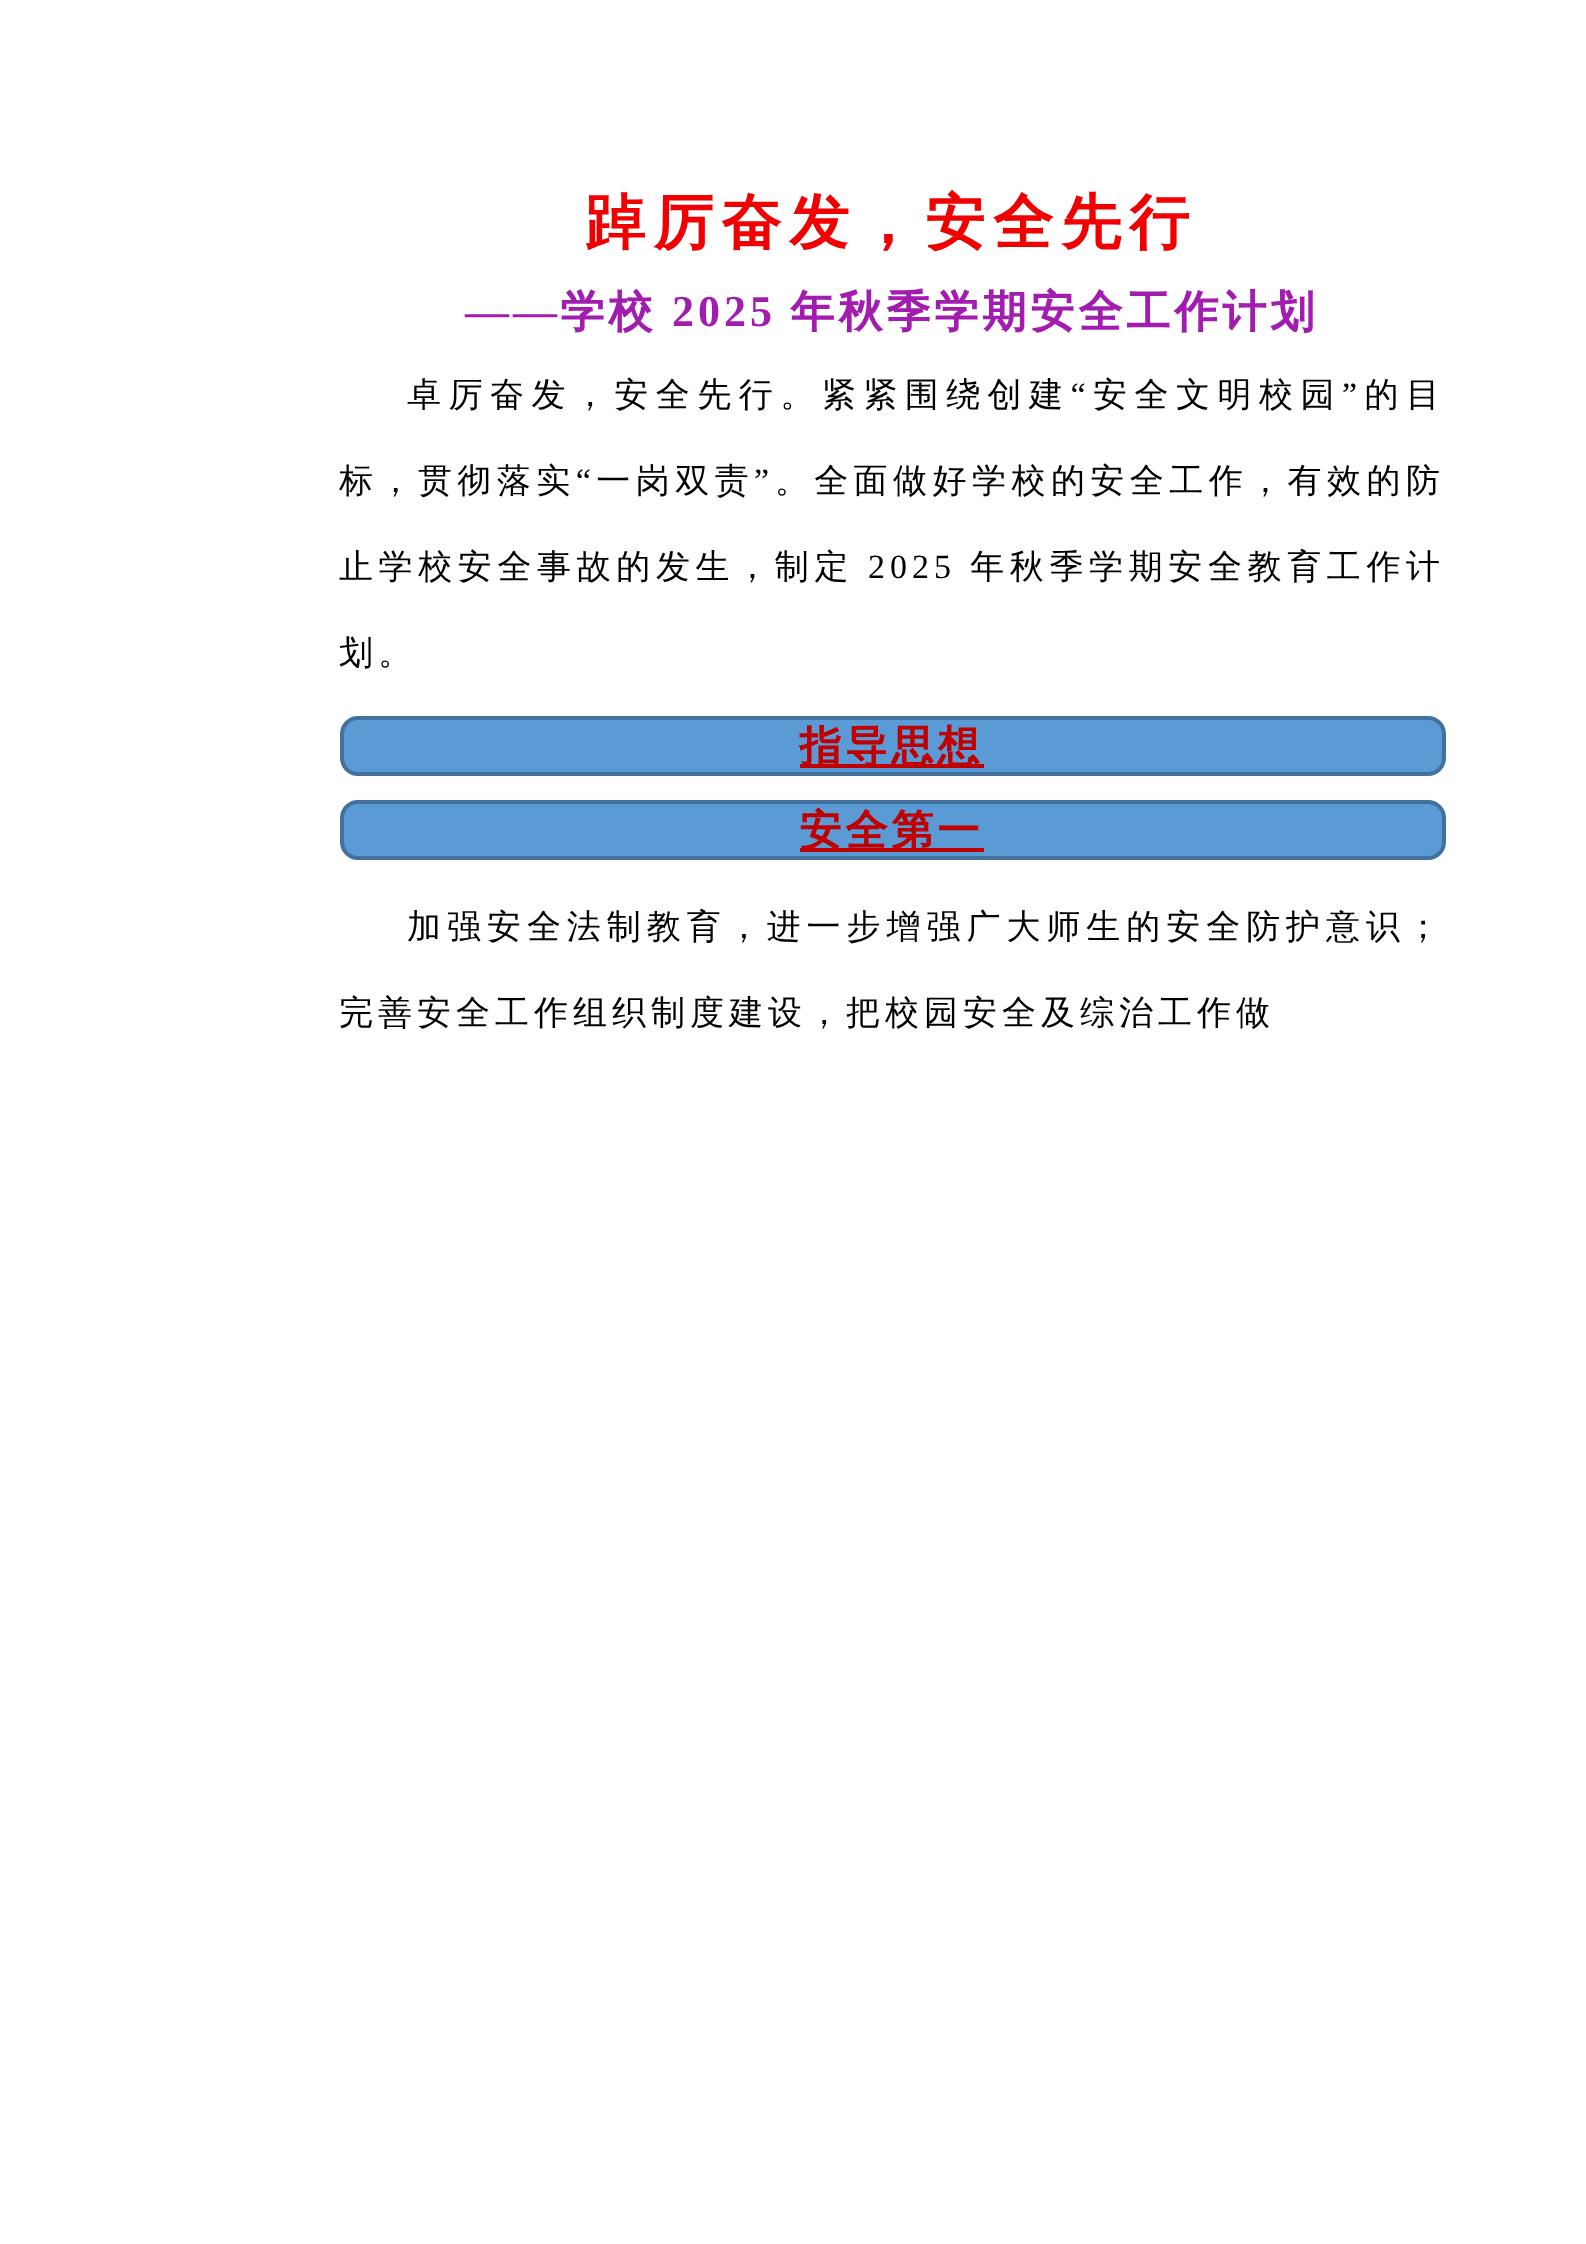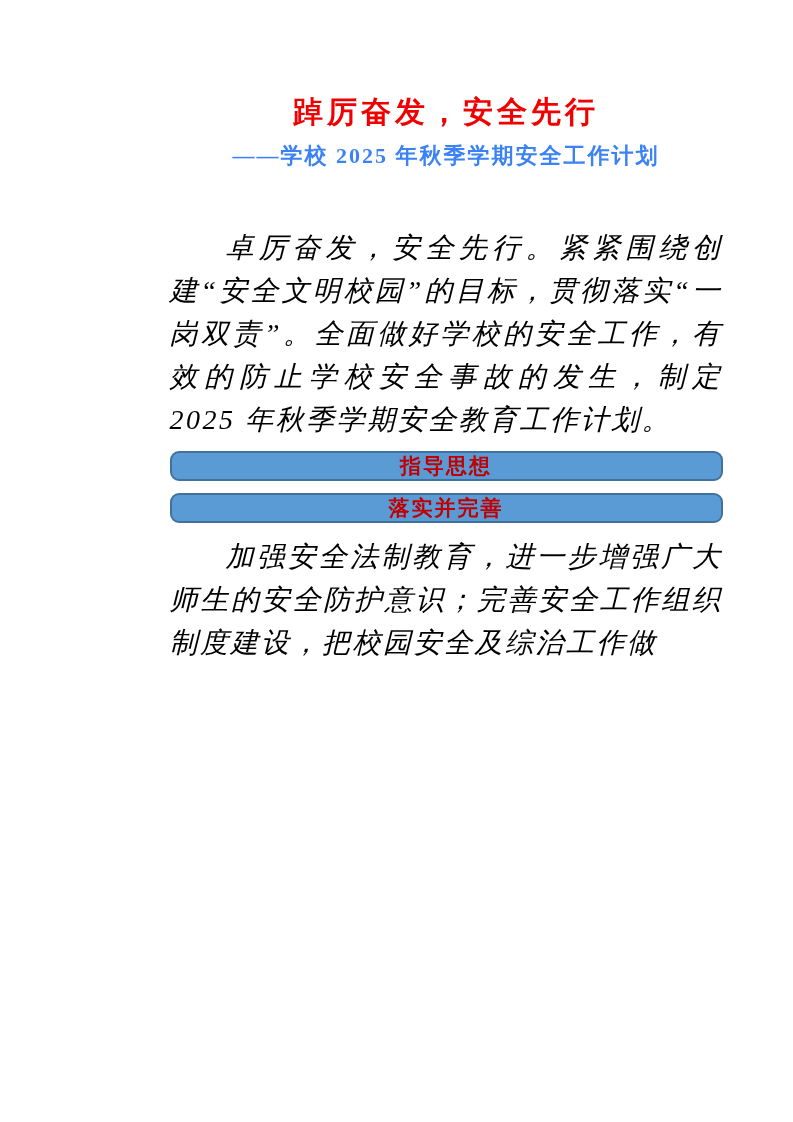--- a/index.html
+++ b/index.html
@@ -23,67 +23,66 @@
   }
   .doc-title {
     color: var(--title-red, #f00000);
     font-size: 30px;
     font-weight: bold;
     text-align: center;
     letter-spacing: 4px;
     line-height: 48px;
   }
   .doc-subtitle {
-    color: #3b82f6;
+    color: #a21caf;
     font-size: 22px;
     font-weight: bold;
     text-align: center;
     letter-spacing: 2px;
     line-height: 40px;
-    margin-bottom: 50px;
   }
   .body-paragraph {
     color: #000000;
-    font-size: 28px;
+    font-size: 17px;
     line-height: 43px;
     letter-spacing: 2.5px;
     text-align: justify;
     text-justify: inter-character;
     text-indent: 2em;
-    font-style: italic;
   }
   .section-header {
     margin: 10px 0 12px 0;
     height: 30px;
     background: var(--bar-fill, #5b9bd5);
     border: 2px solid var(--bar-border, #41719c);
     border-radius: 9px;
     display: flex;
     align-items: center;
     justify-content: center;
   }
   .section-header-text {
     color: var(--header-red, #c00000);
     font-size: 21px;
     font-weight: bold;
     letter-spacing: 2px;
     line-height: 1;
+    text-decoration: underline;
   }
 </style>
 </head>
 <body>
 
 <div class="page">
   <div class="content">
     <div class="doc-title">踔厉奋发，安全先行</div>
     <div class="doc-subtitle">——学校 2025 年秋季学期安全工作计划</div>
     <div>
         <p class="body-paragraph">卓厉奋发，安全先行。紧紧围绕创建“安全文明校园”的目标，贯彻落实“一岗双责”。全面做好学校的安全工作，有效的防止学校安全事故的发生，制定 2025 年秋季学期安全教育工作计划。</p>
         <div class="section-header">
           <span class="section-header-text">指导思想</span>
         </div>
         <div class="section-header">
-          <span class="section-header-text">落实并完善</span>
+          <span class="section-header-text">安全第一</span>
         </div>
         <p class="body-paragraph">加强安全法制教育，进一步增强广大师生的安全防护意识；完善安全工作组织制度建设，把校园安全及综治工作做</p>
       </div>
   </div>
 </div>
 
 </body></html>

